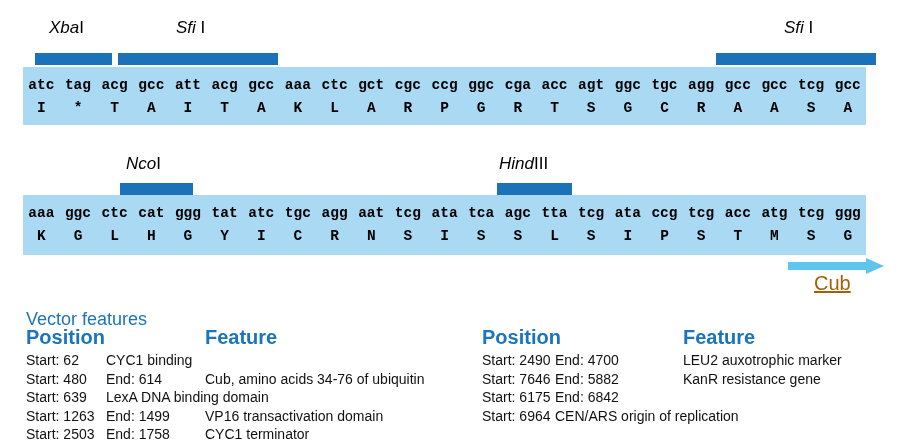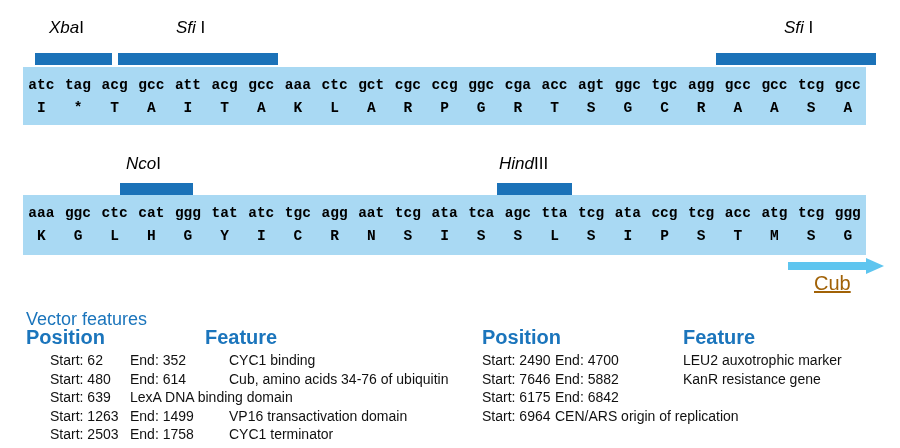--- a/index.html
+++ b/index.html
@@ -103,21 +103,21 @@
   #feat-right .hdr.feat { left: 201px; }
 
   .feat-rows { margin-top: 2px; }
   .feat-row {
     display: grid;
     font-size: 14px;
     line-height: 18.5px;
     color: #111111;
     white-space: nowrap;
   }
-  #feat-left  .feat-row { grid-template-columns: 80px 99px 1fr; margin-left: 24px; }
+  #feat-left  .feat-row { grid-template-columns: 80px 99px 1fr; }
   #feat-right .feat-row { grid-template-columns: 73px 128px 1fr; }
   .feat-row .feat-it { }
 </style>
 </head>
 <body>
 
 <div id="canvas">
 
   <div class="site-label" id="label-xba"><span class="it">Xba</span><span>I</span></div>
   <div class="site-label" id="label-sfi1"><span class="it">Sfi</span><span> I</span></div>
@@ -253,21 +253,20 @@
 
   <div class="feat-table" id="feat-left">
     <div class="feat-headers">
       <span class="hdr pos">Position</span>
       <span class="hdr feat">Feature</span>
     </div>
     <div class="feat-rows">
 
         <div class="feat-row">
           <span class="feat-start">Start: 62</span>
-          <span class="feat-end">End: 352</span>
           <span class="feat-name"><span class="feat-it">CYC1</span><span> binding</span></span>
         </div>
 
         <div class="feat-row">
           <span class="feat-start">Start: 480</span>
           <span class="feat-end">End: 614</span>
           <span class="feat-name"><span class="feat-it"></span><span>Cub, amino acids 34-76 of ubiquitin</span></span>
         </div>
 
         <div class="feat-row">

